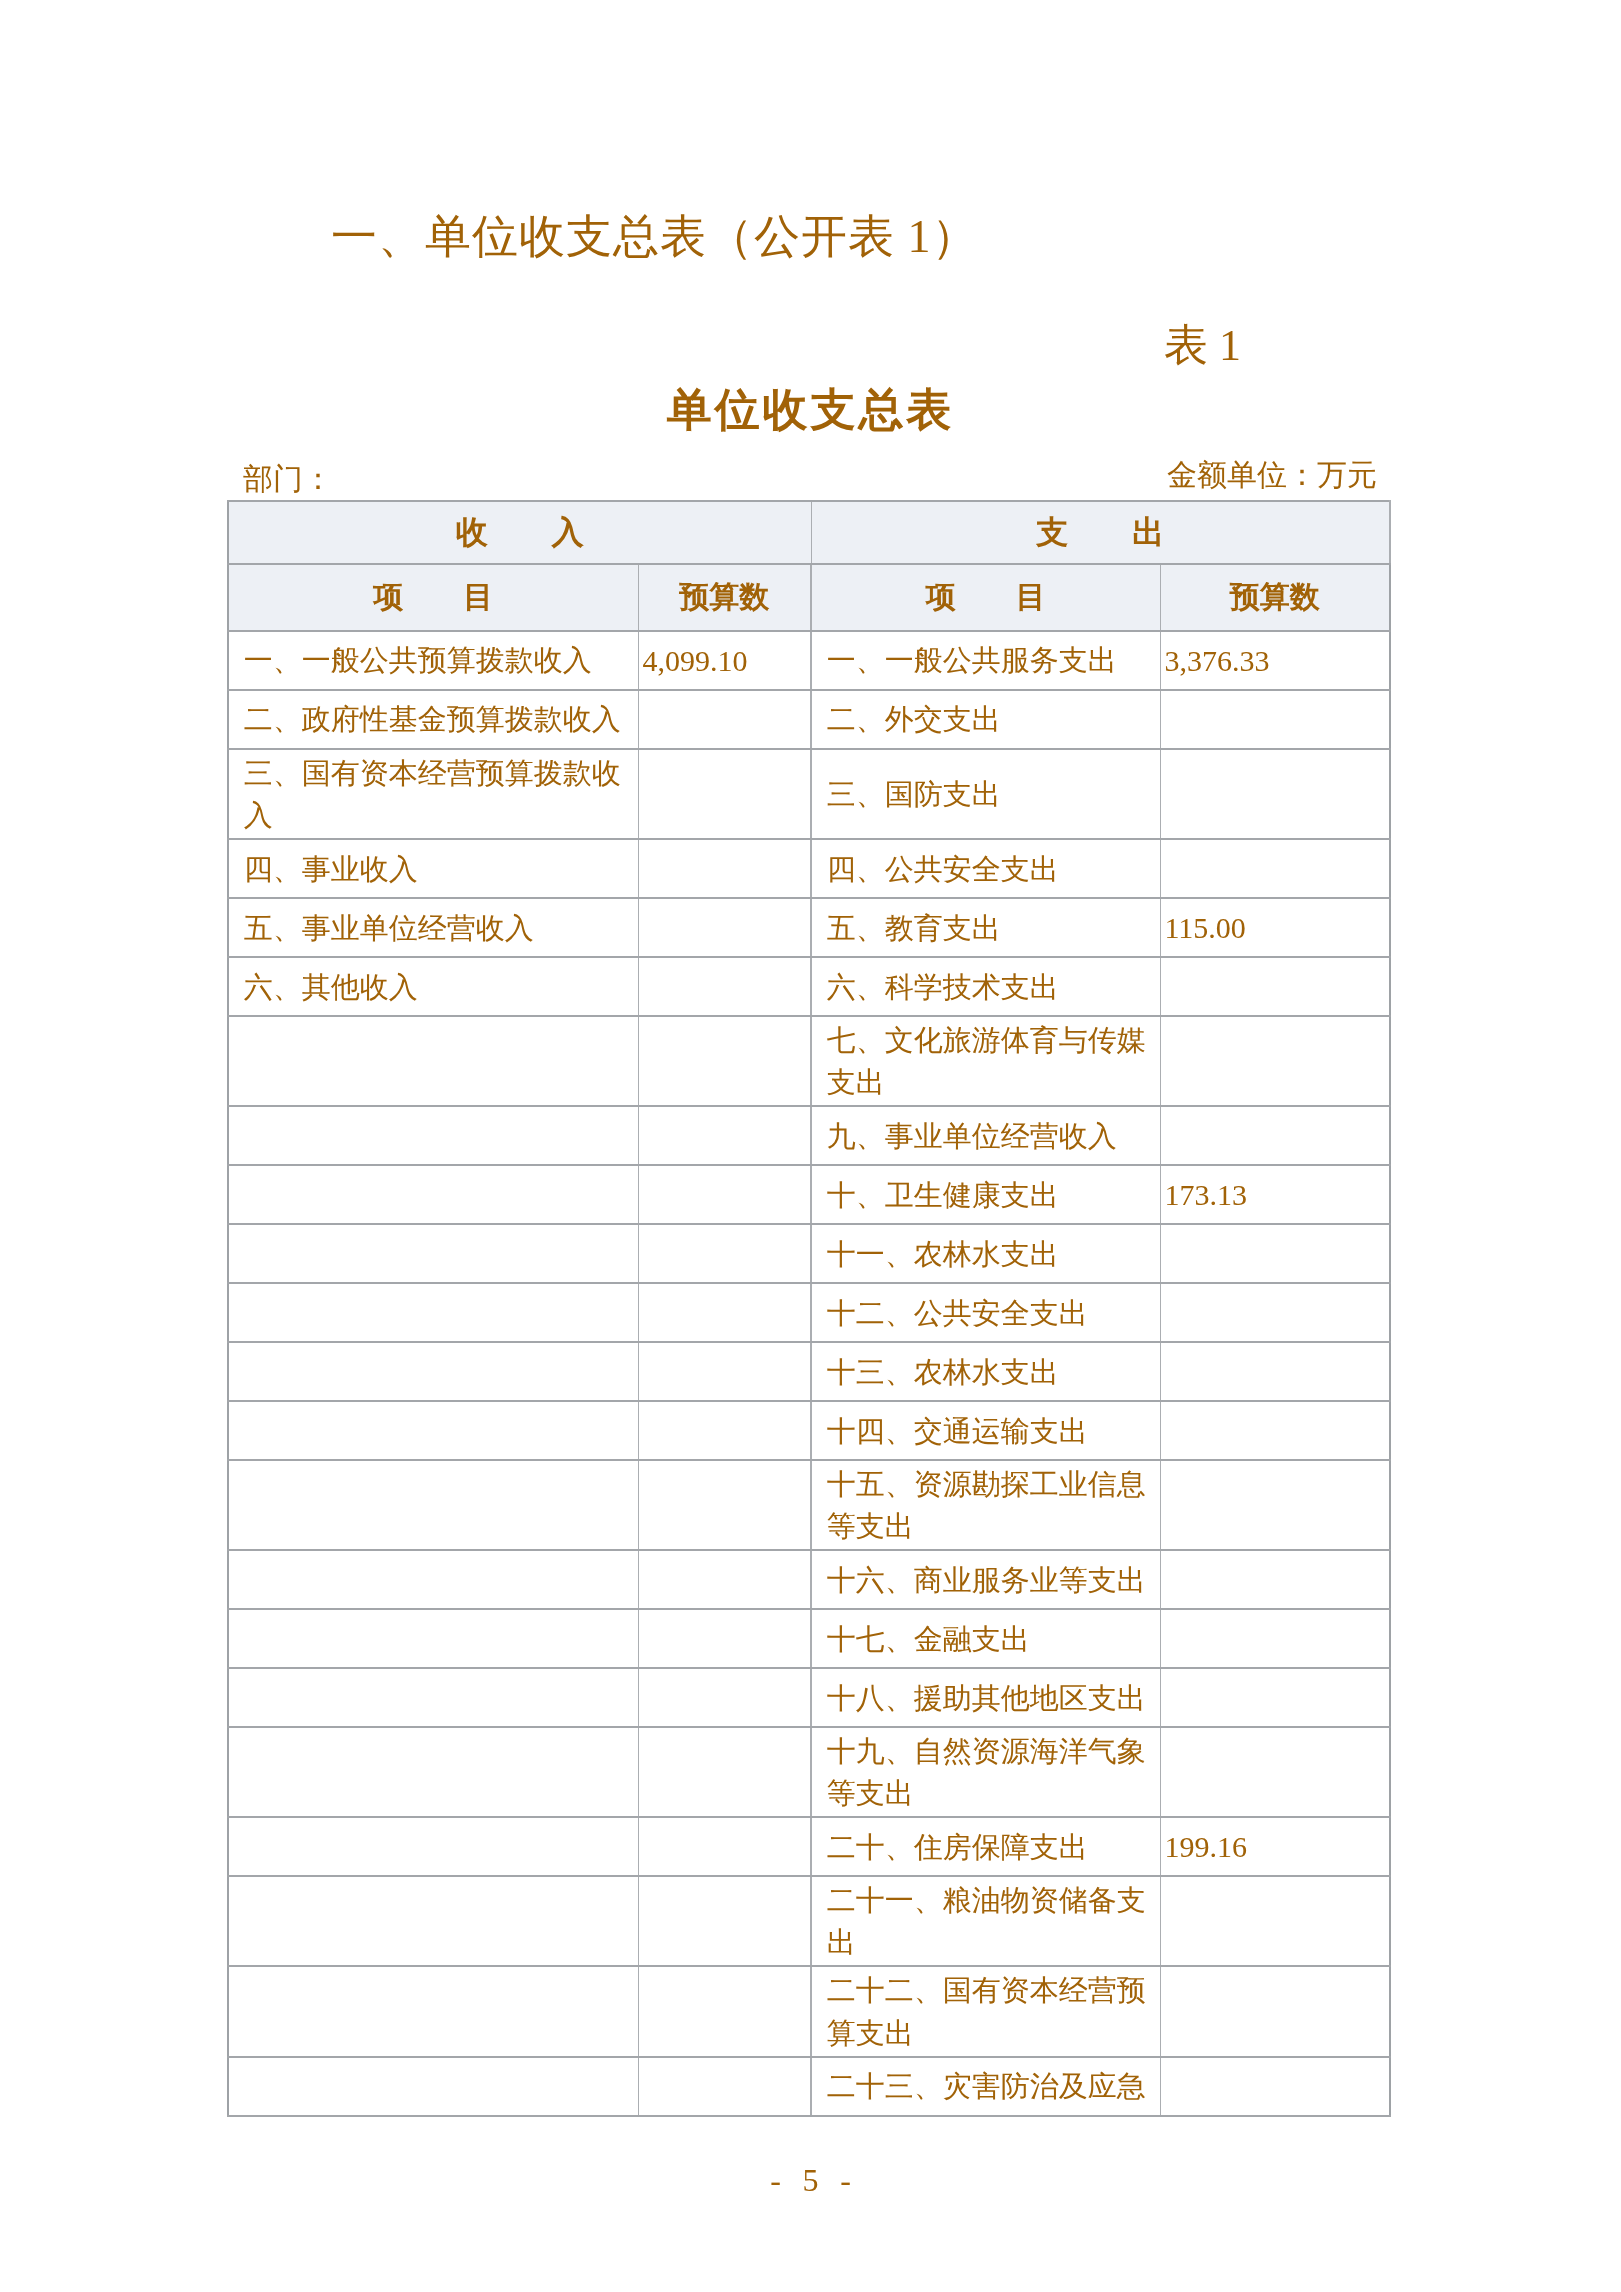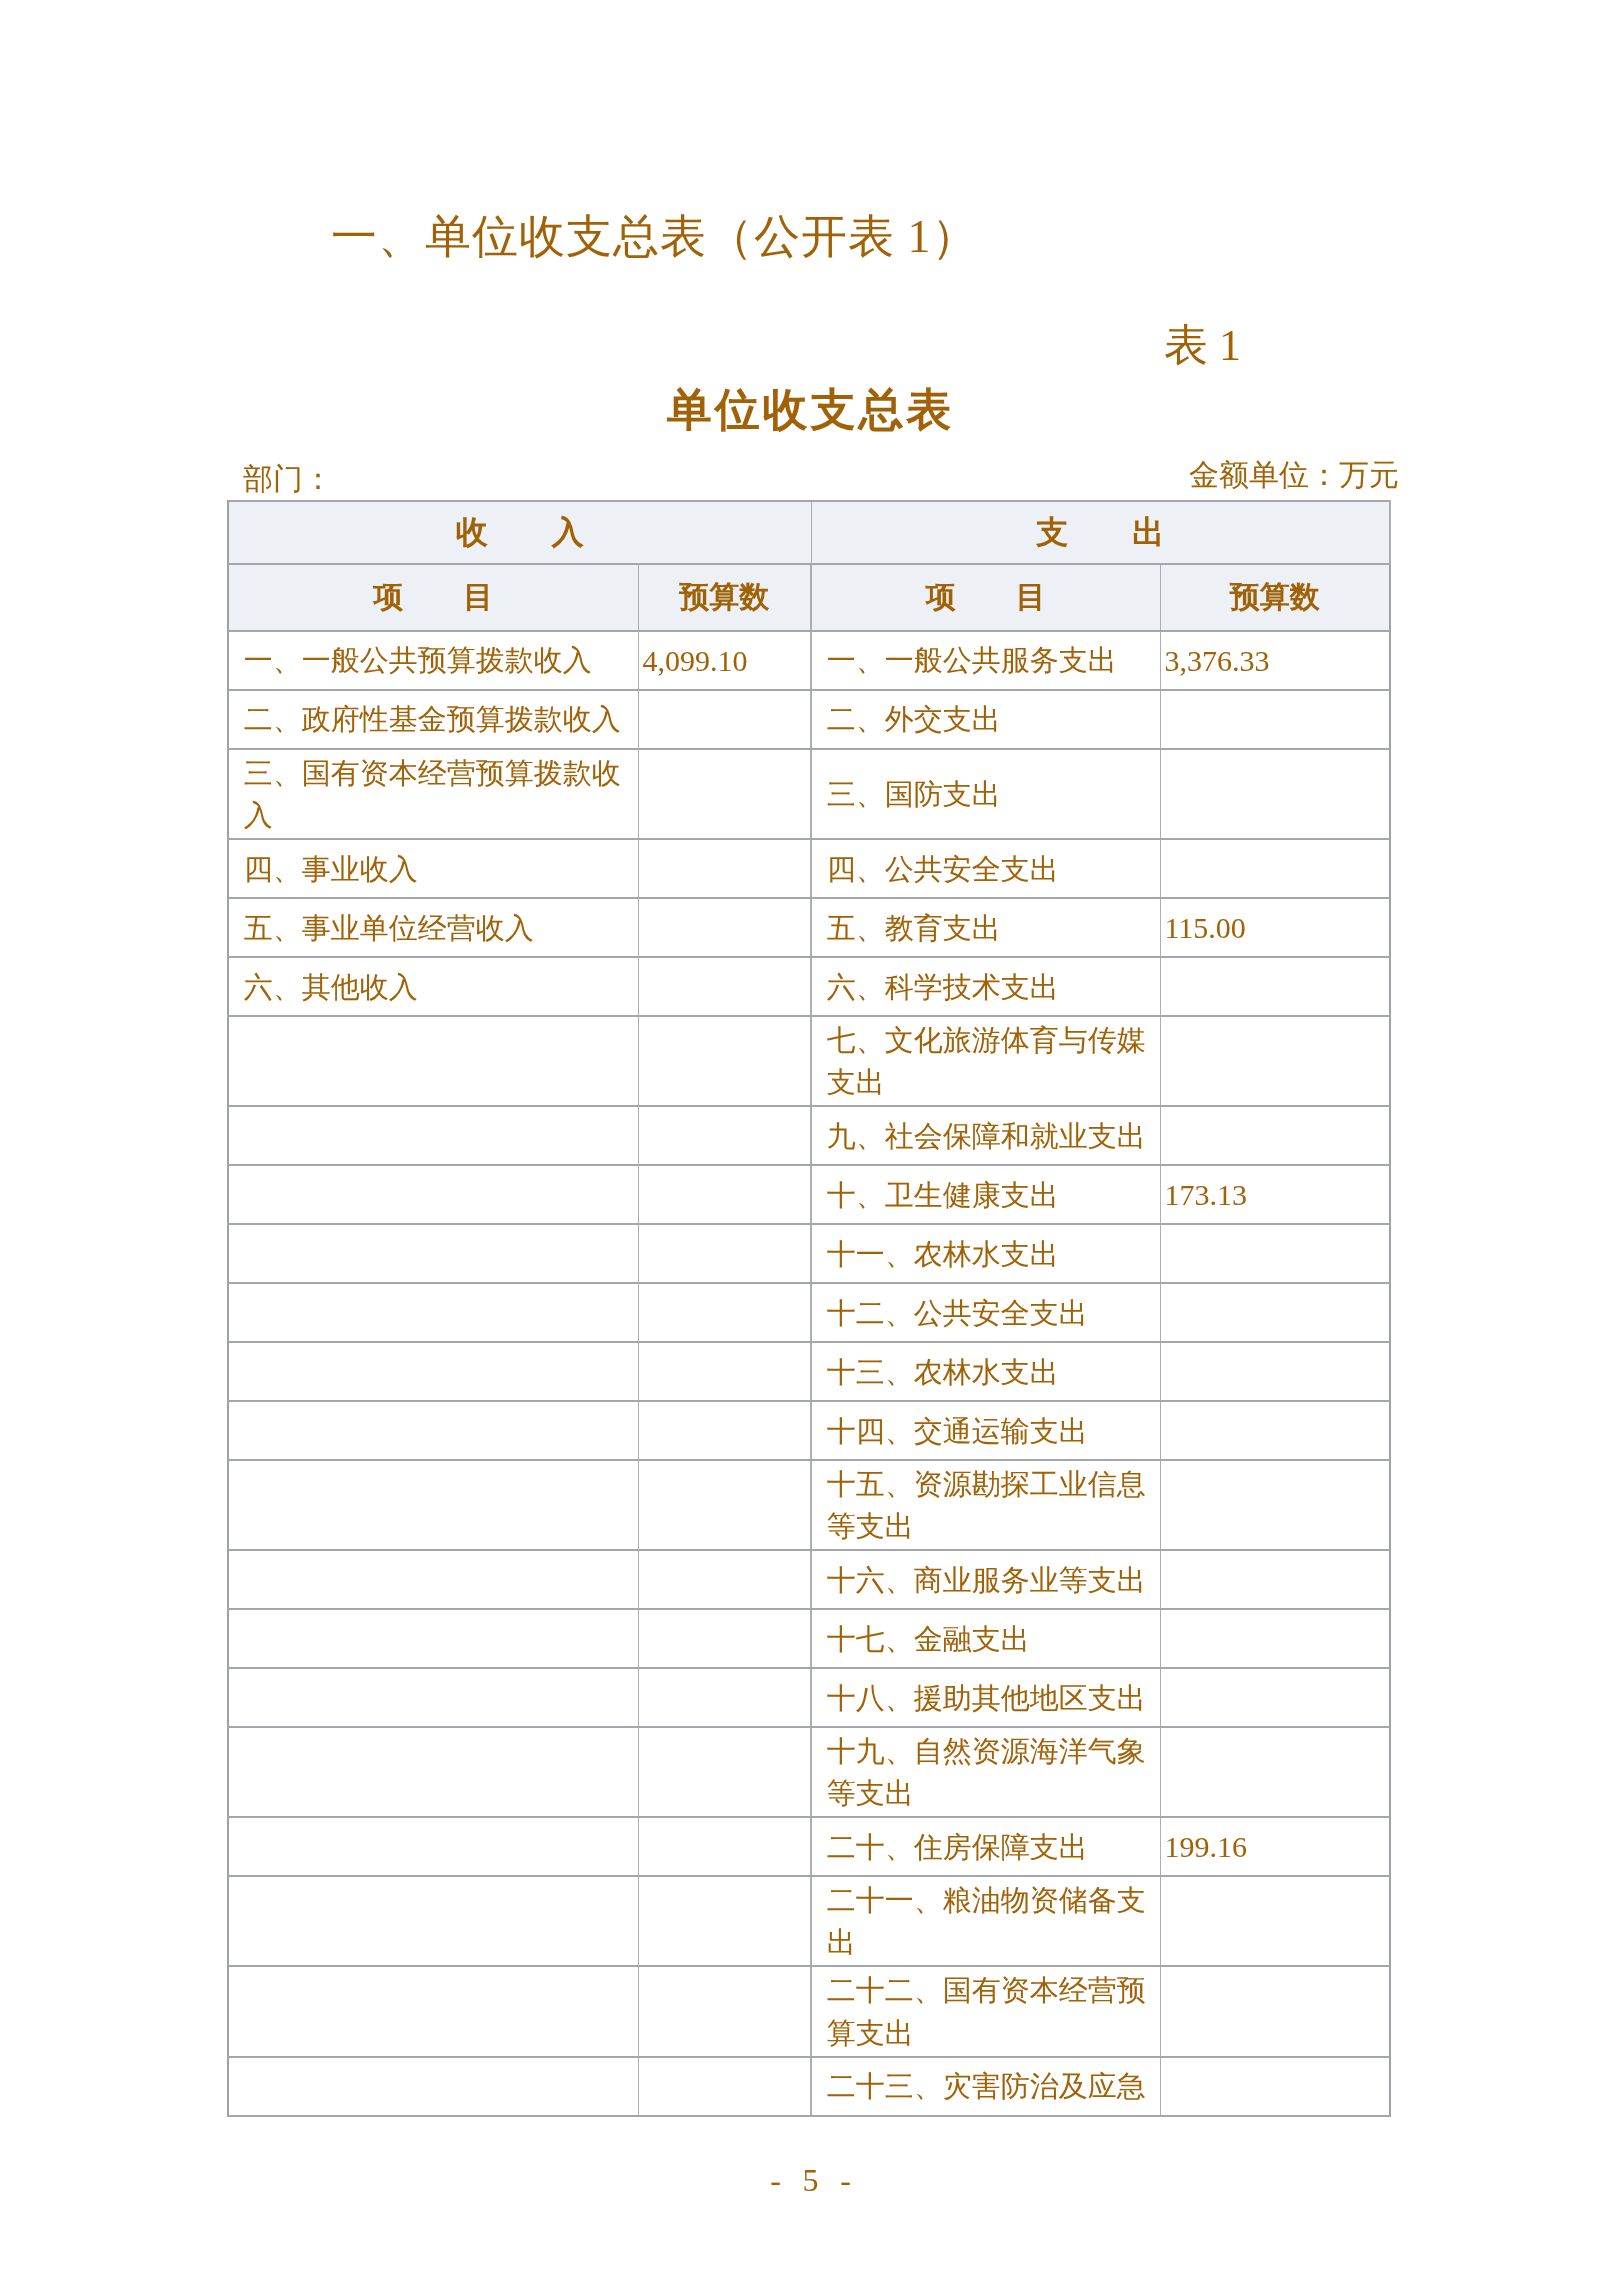--- a/index.html
+++ b/index.html
@@ -47,21 +47,21 @@
   .meta-department {
     position: absolute;
     left: 243px;
     top: 459px;
     font-size: 30px;
     white-space: nowrap;
   }
 
   .meta-unit {
     position: absolute;
-    right: 222px;
+    right: 244px;
     top: 455px;
     font-size: 30px;
     white-space: nowrap;
   }
 
   table.budget {
     position: absolute;
     left: 227px;
     top: 500px;
     width: 1162px;
@@ -193,21 +193,21 @@
         </tr>
         <tr class="tall">
           <td class="item"></td>
           <td class="num"></td>
           <td class="item">七、文化旅游体育与传媒支出</td>
           <td class="num"></td>
         </tr>
         <tr>
           <td class="item"></td>
           <td class="num"></td>
-          <td class="item">九、社会保障和就业支出</td>
+          <td class="item">九、事业单位经营收入</td>
           <td class="num"></td>
         </tr>
         <tr>
           <td class="item"></td>
           <td class="num"></td>
           <td class="item">十、卫生健康支出</td>
           <td class="num">173.13</td>
         </tr>
         <tr>
           <td class="item"></td>

